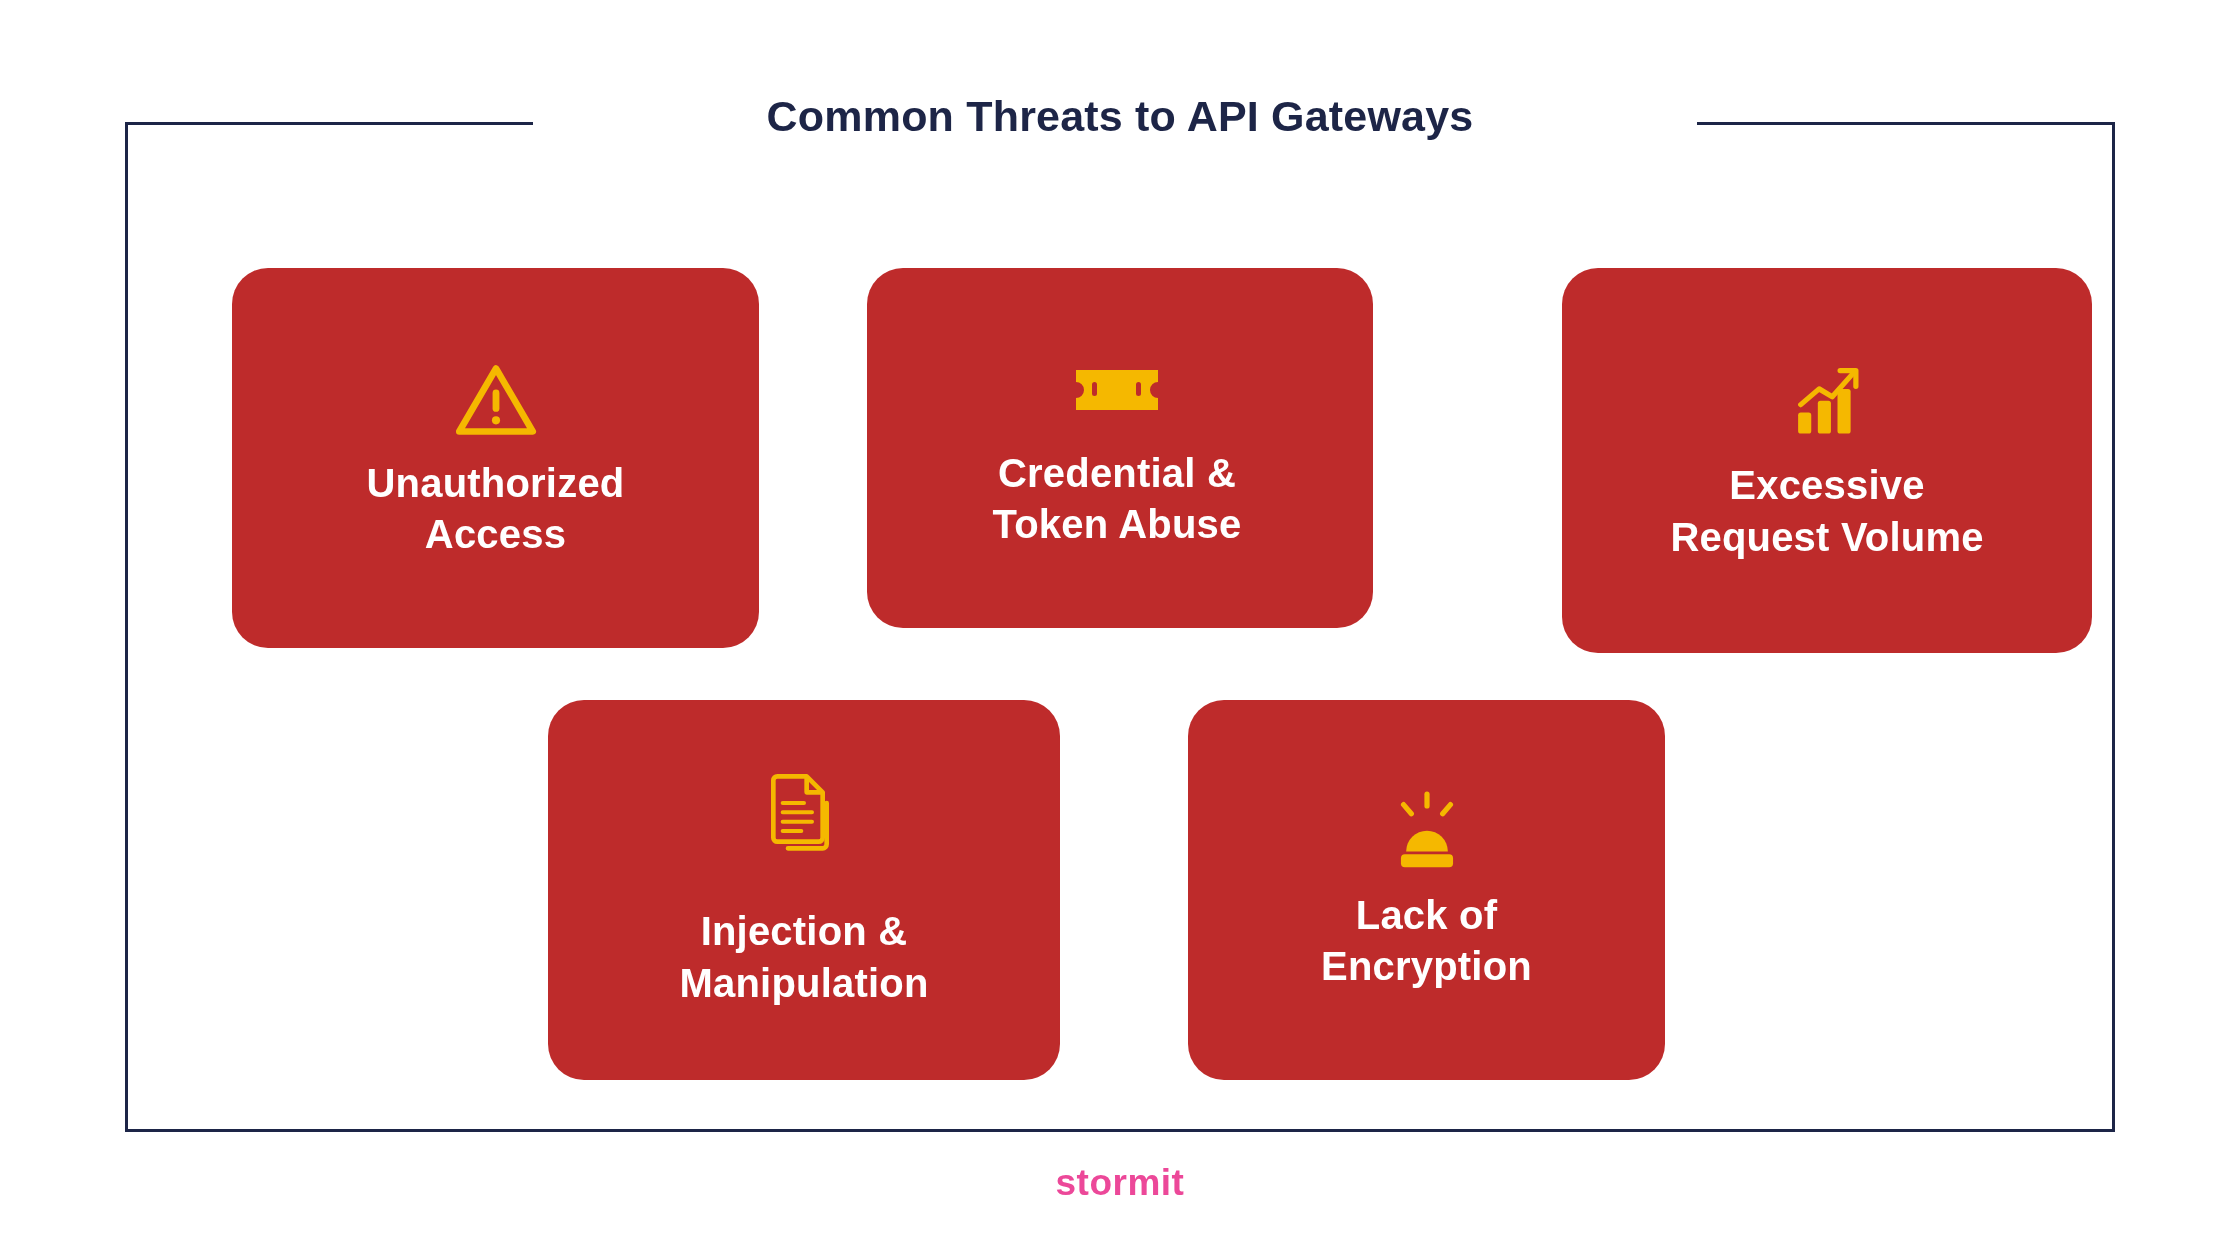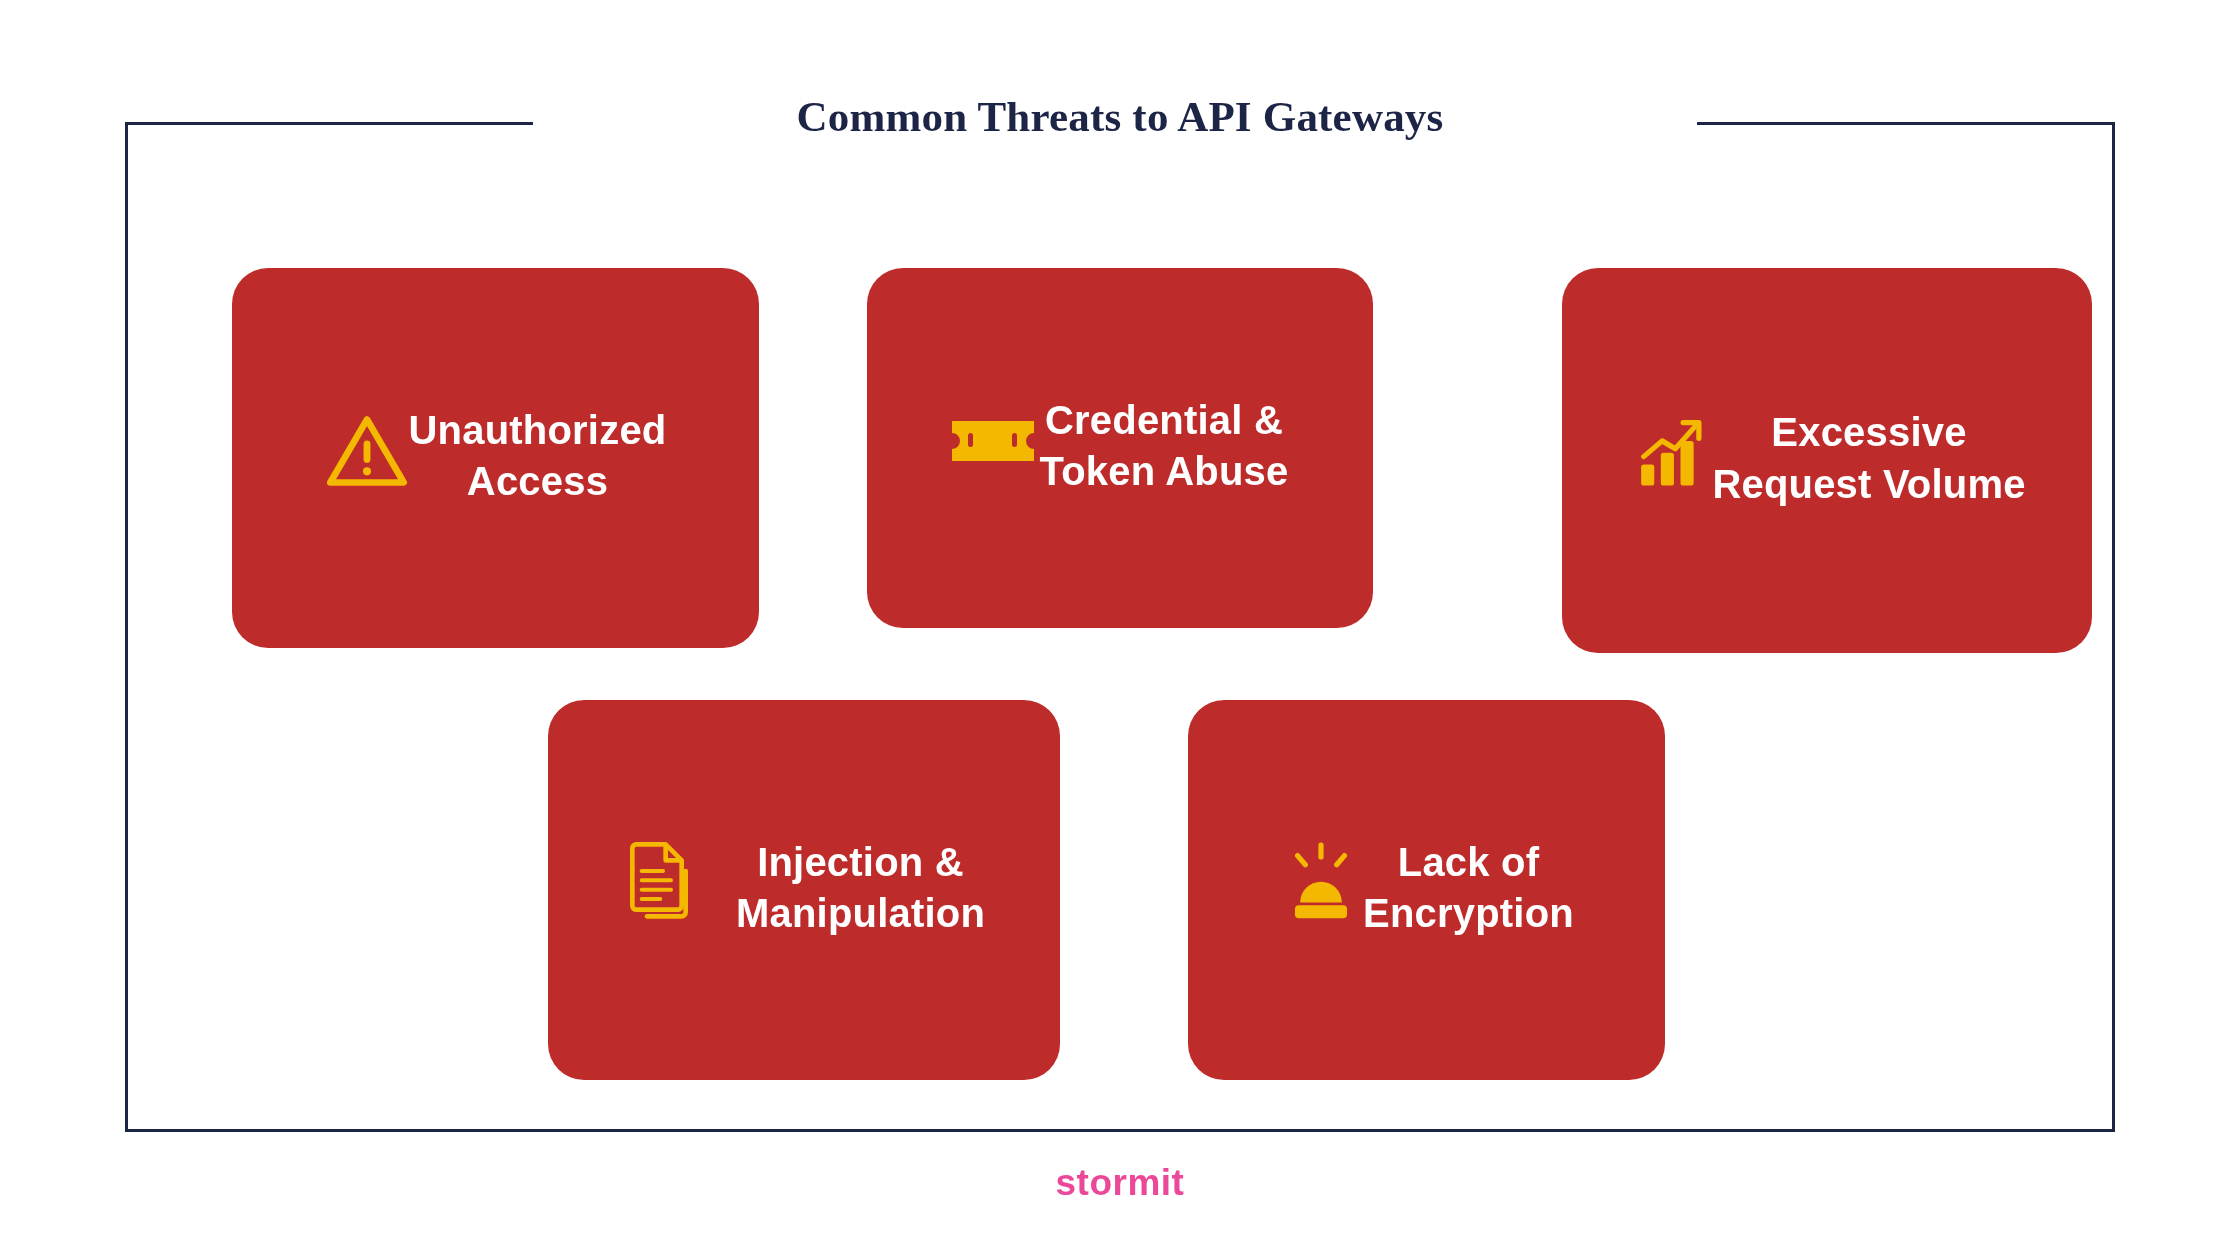--- a/index.html
+++ b/index.html
@@ -42,37 +42,36 @@
   .title {
     position: absolute;
     left: 0;
     right: 0;
     top: 92px;
     text-align: center;
     font-size: 43px;
     font-weight: bold;
     color: #1d2547;
     letter-spacing: 0.2px;
-    font-family: Liberation Serif, serif;
   }
 
   .cards {
     position: absolute;
     left: 0;
     top: 0;
     width: 100%;
     height: 100%;
   }
 
   .card {
     position: absolute;
     background: #be2b2b;
     border-radius: 36px;
     display: flex;
-    flex-direction: row;
+    flex-direction: column;
     align-items: center;
     justify-content: center;
     box-sizing: border-box;
     padding: 26px 18px 30px;
   }
   .card-icon {
     height: 96px;
     display: flex;
     align-items: center;
     justify-content: center;

